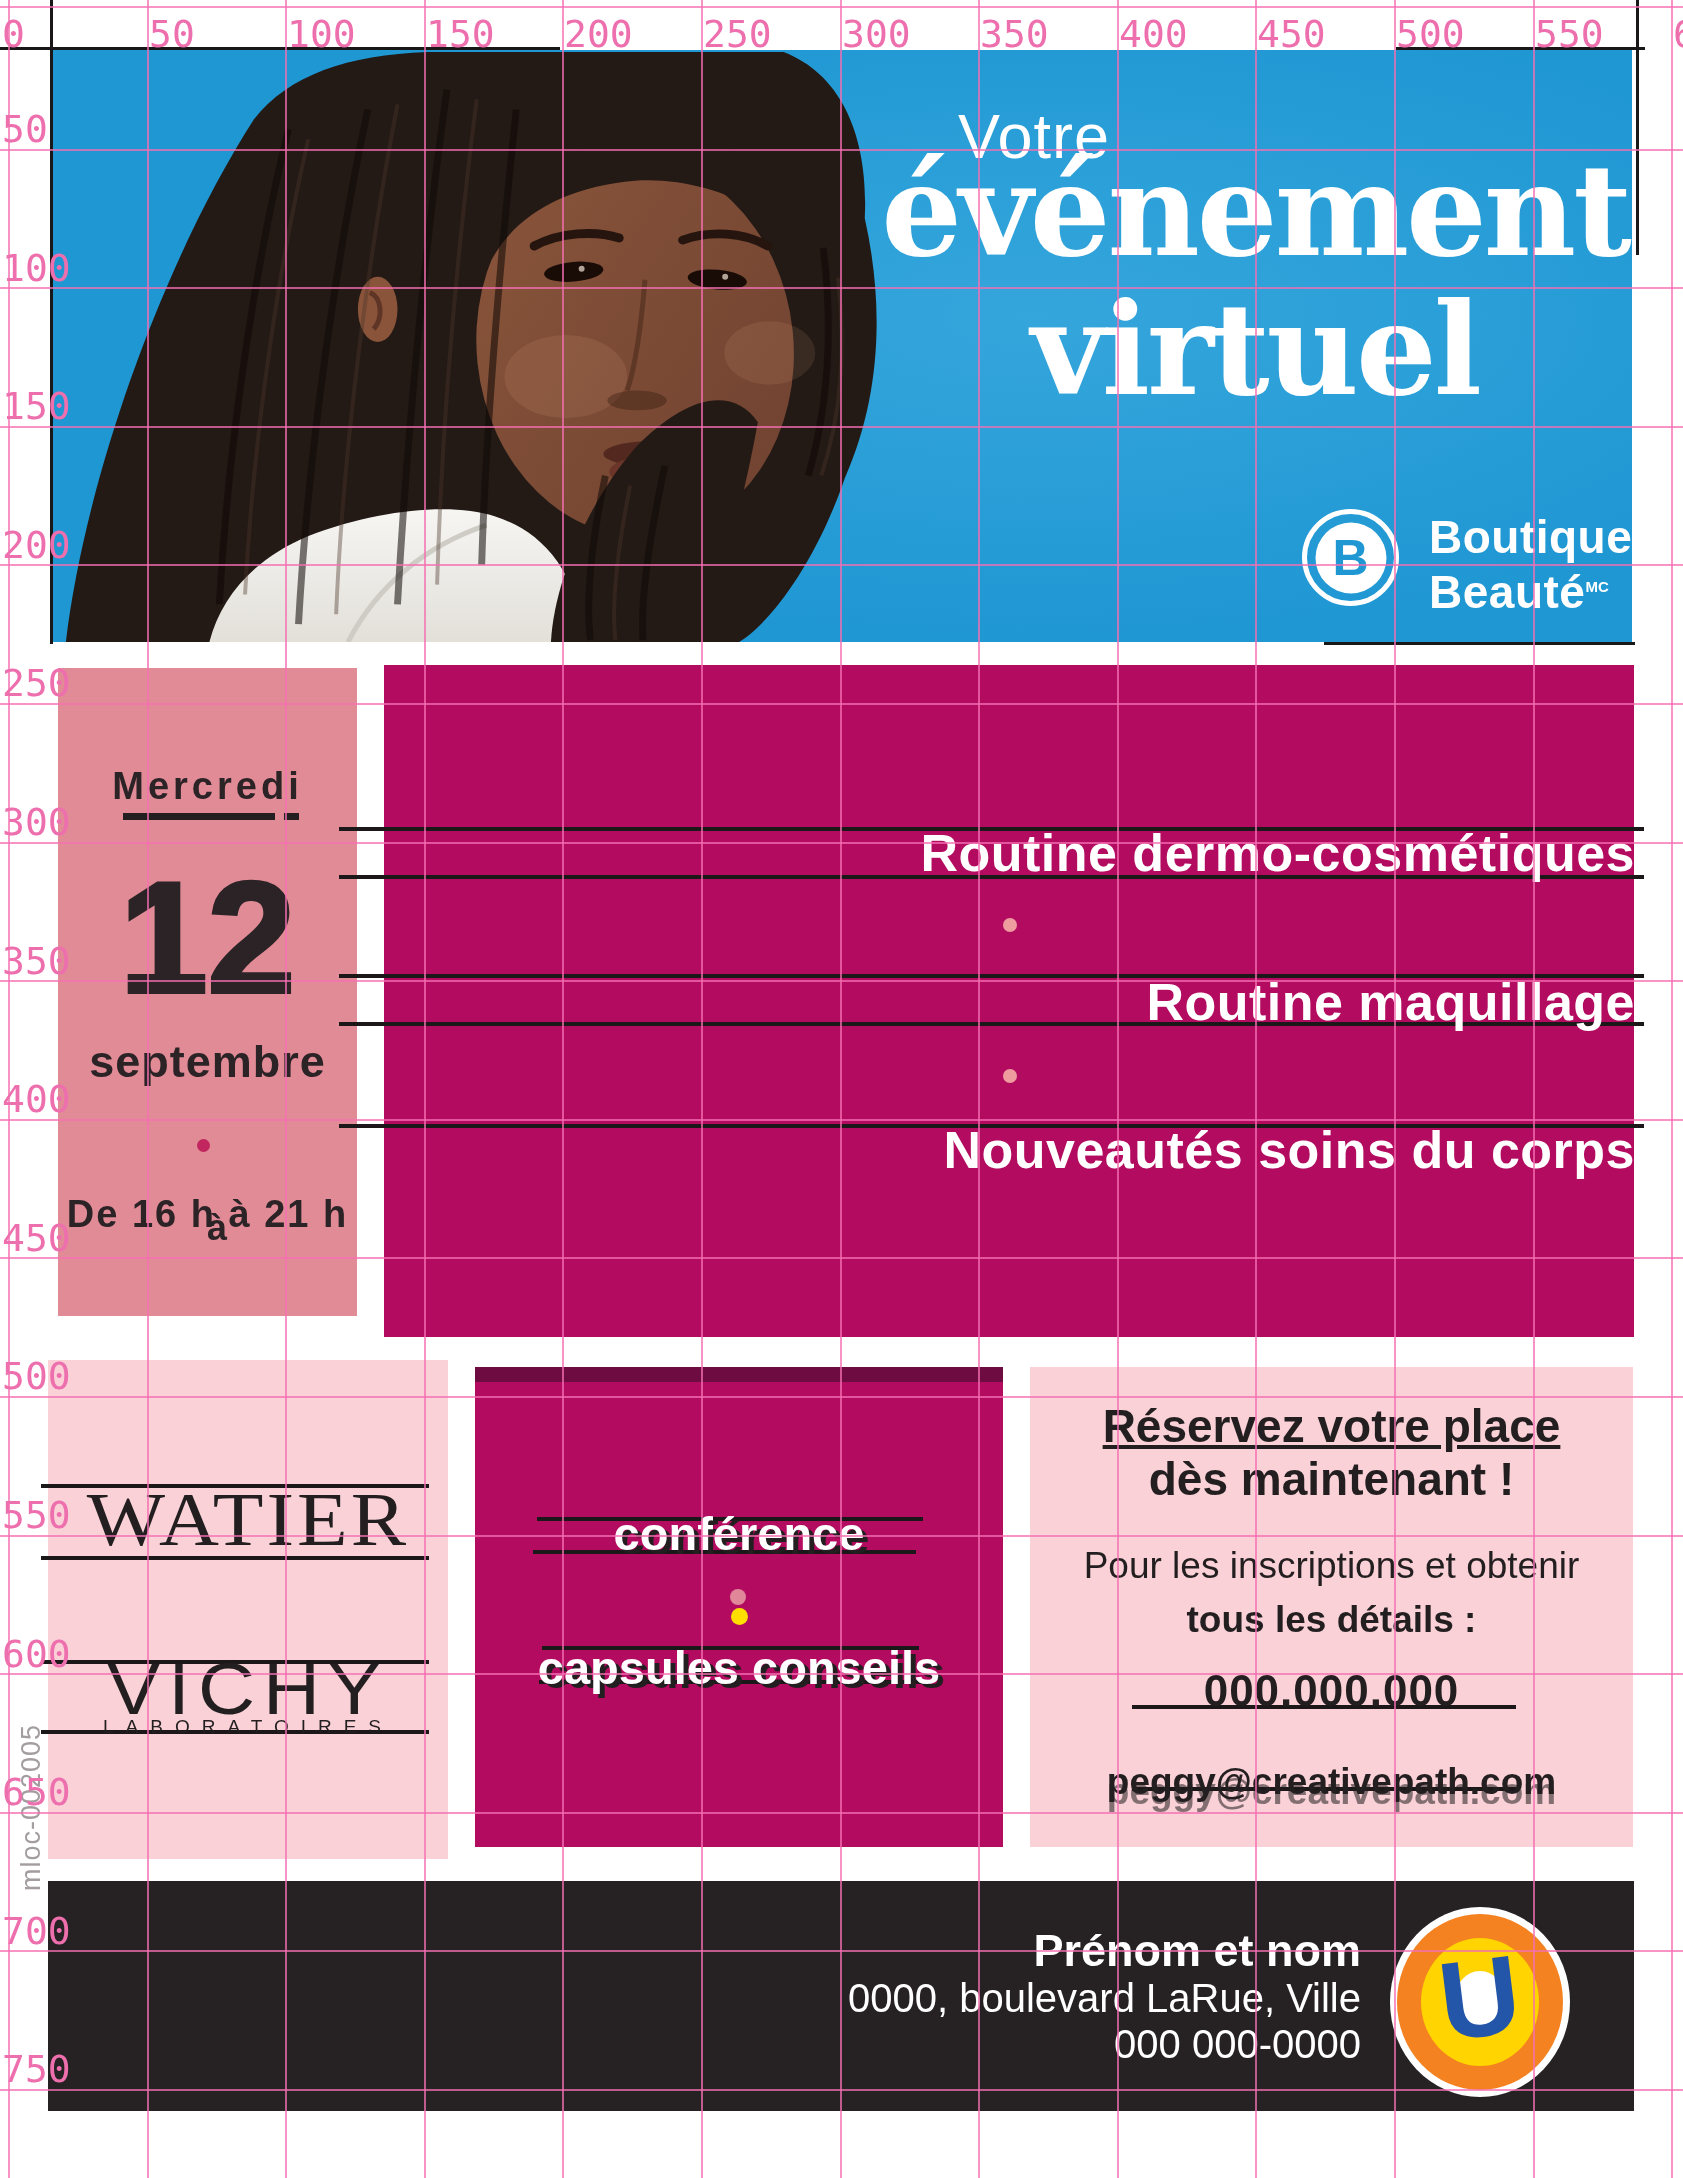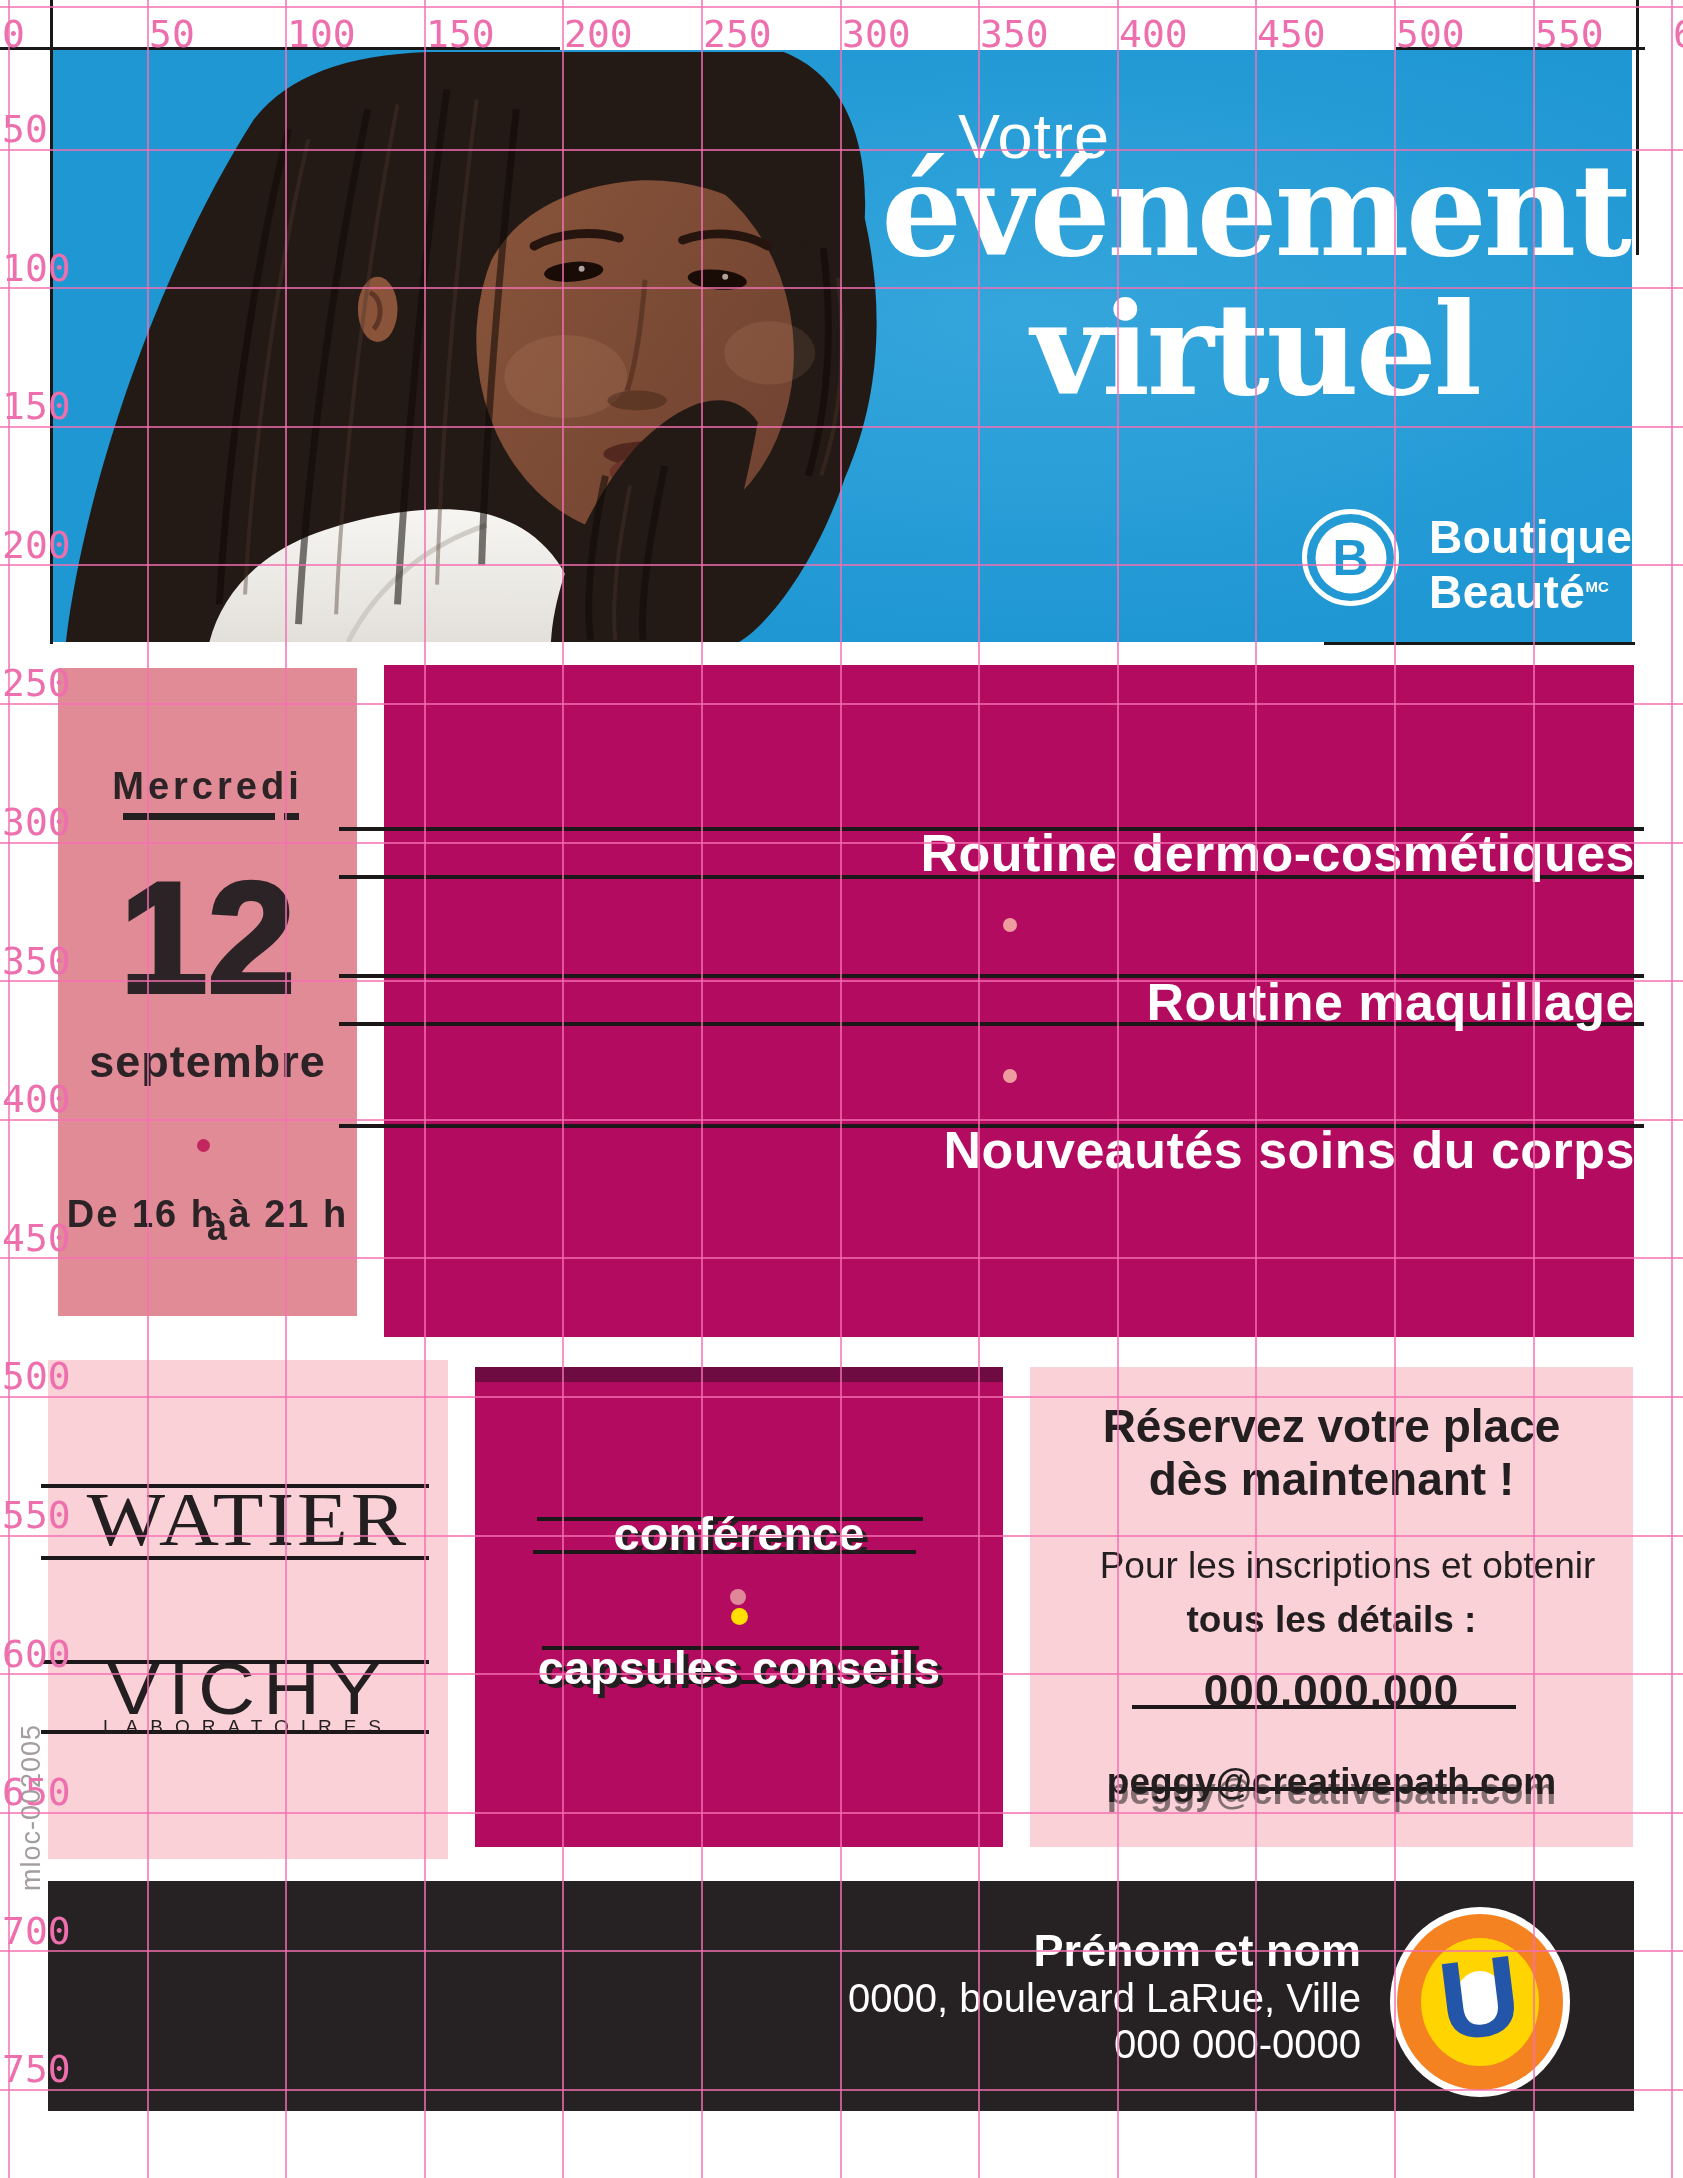--- a/index.html
+++ b/index.html
@@ -51,23 +51,23 @@
   #conf{left:475px;top:1367px;width:528px;height:480px;background:#b30b60;color:#fff;text-align:center;}
   #conf-topbar{position:absolute;left:0;top:0;width:100%;height:15px;background:#6e0c42;z-index:2;}
   #conf .z{position:absolute;left:0;width:100%;z-index:4;}
   #conf-l1{top:139px;font-size:47px;font-weight:700;text-shadow:5px 4px 0 #231f20;}
   #conf-l2{top:273px;font-size:47px;font-weight:700;text-shadow:5px 4px 0 #231f20;}
   #conf-dot-pink{position:absolute;left:255px;top:222px;width:16px;height:16px;border-radius:50%;background:#e0879a;z-index:4;}
   #conf-dot-yellow{position:absolute;left:256px;top:241px;width:17px;height:17px;border-radius:50%;background:#ffdf00;z-index:4;}
   
   #reserve{left:1030px;top:1367px;width:603px;height:480px;background:#f9d1d7;color:#231f20;text-align:center;}
   #reserve .z{position:absolute;left:0;width:100%;z-index:4;}
-  #res-t1{top:32px;font-size:46px;font-weight:700;}
+  #res-t1{top:32px;font-size:46px;font-weight:700;text-decoration:underline;}
   #res-t2{top:85px;font-size:46px;font-weight:700;}
-  #res-b1{top:178px;font-size:37px;font-weight:400;padding-left:16px;}
+  #res-b1{top:178px;font-size:37px;font-weight:400;}
   #res-b2{top:232px;font-size:37px;font-weight:700;}
   #res-phone{top:299px;font-size:44px;font-weight:700;letter-spacing:1px;}
   #res-email{top:394px;font-size:37px;font-weight:700;}
   #res-email-ghost{top:404px;font-size:37px;font-weight:700;opacity:.55;z-index:3;}
   
   #footer{left:48px;top:1881px;width:1586px;height:230px;background:#262122;color:#fff;}
   #footer .z{position:absolute;z-index:4;text-align:right;right:273px;width:891px;}
   #ft-name{top:44px;font-size:45px;font-weight:700;}
   #ft-addr{top:95px;font-size:40px;font-weight:400;}
   #ft-tel{top:141px;font-size:40px;font-weight:400;}

